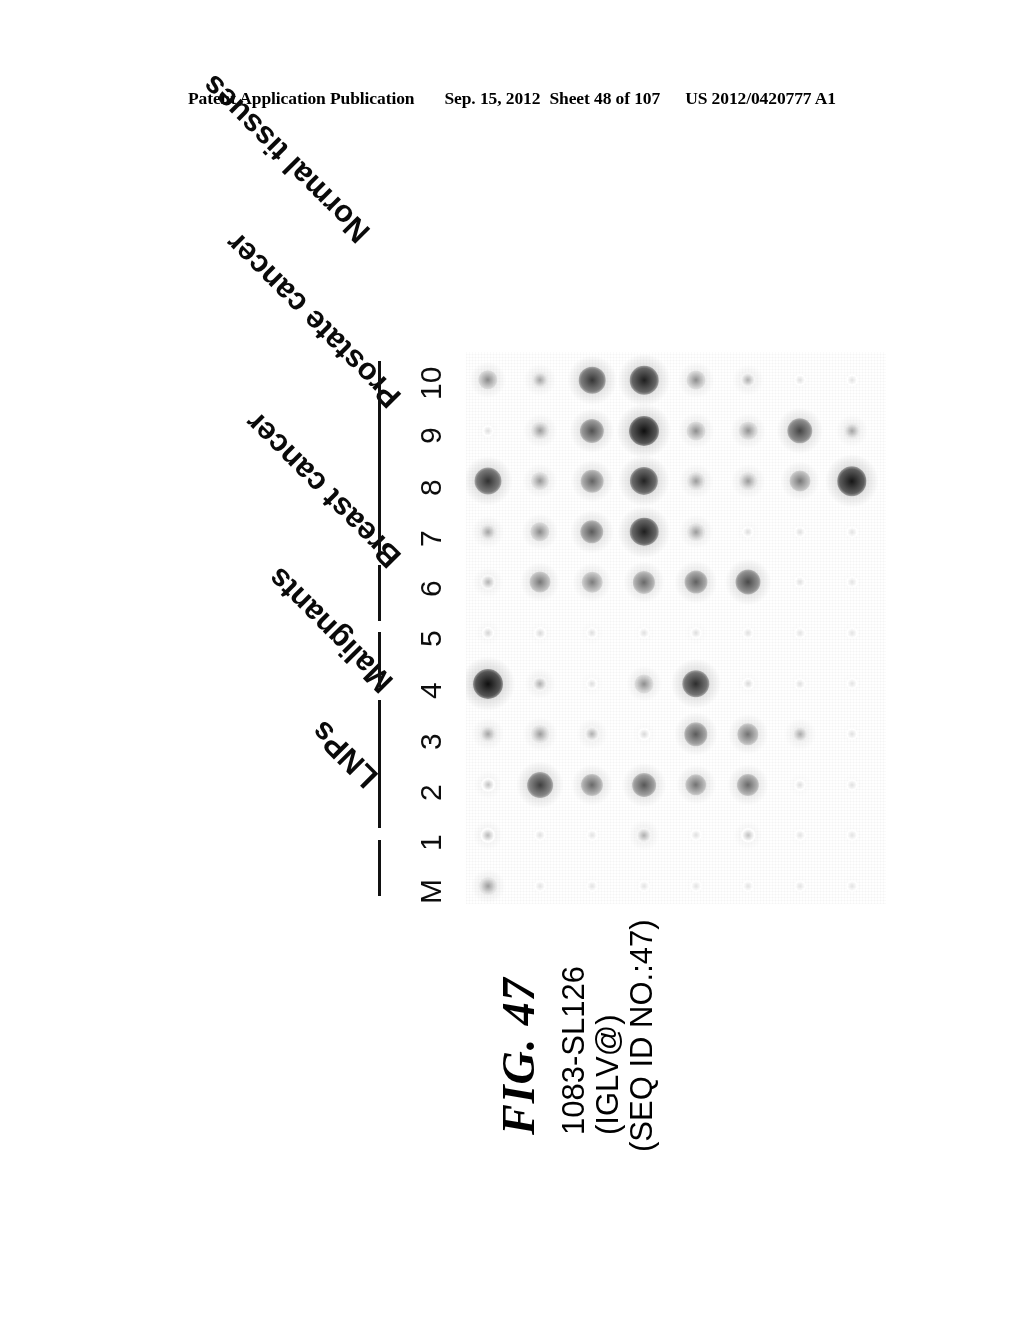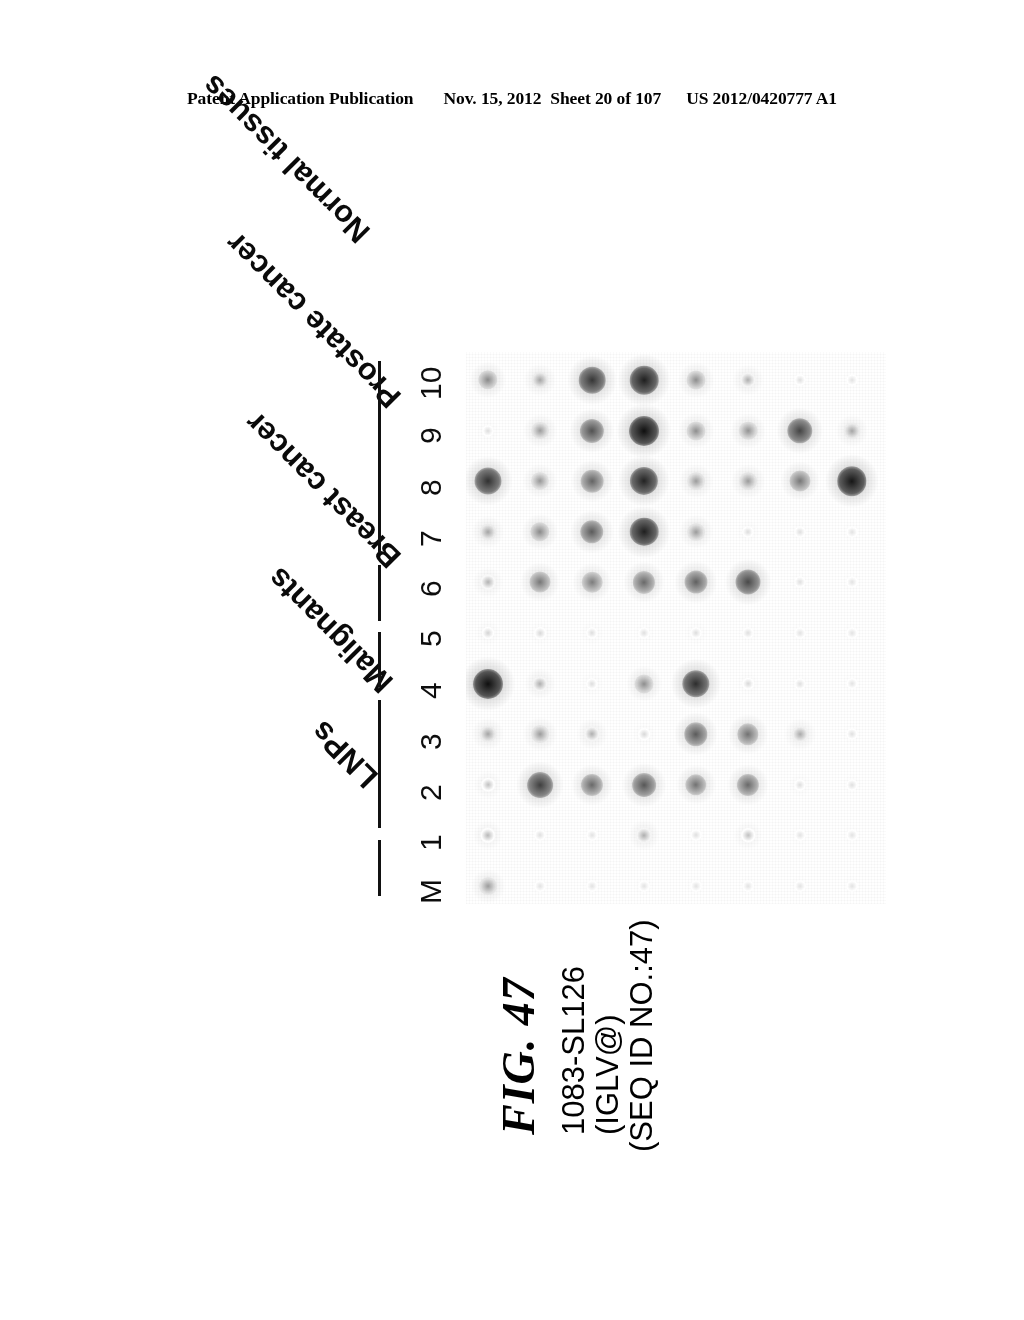--- a/index.html
+++ b/index.html
@@ -124,22 +124,22 @@
   .cap-text {
     font-size: 31px;
     letter-spacing: 0px;
   }
 </style>
 </head>
 <body>
 
 <div id="patent-header">
   <span class="hdr-pub">Patent Application Publication</span>
-  <span class="hdr-date">Nov. 15, 2012</span>
-  <span class="hdr-sheet">Sheet 20 of 107</span>
+  <span class="hdr-date">Sep. 15, 2012</span>
+  <span class="hdr-sheet">Sheet 48 of 107</span>
   <span class="hdr-num">US 2012/0420777 A1</span>
 </div>
 
 <div id="figure-area">
 
   <div class="group-label" style="left:352px; top:250px; transform: rotate(225deg);">Normal tissues</div>
 
   <div class="group-label" style="left:383px; top:415px; transform: rotate(225deg);">Prostate cancer</div>
 
   <div class="group-label" style="left:383px; top:575px; transform: rotate(225deg);">Breast cancer</div>

